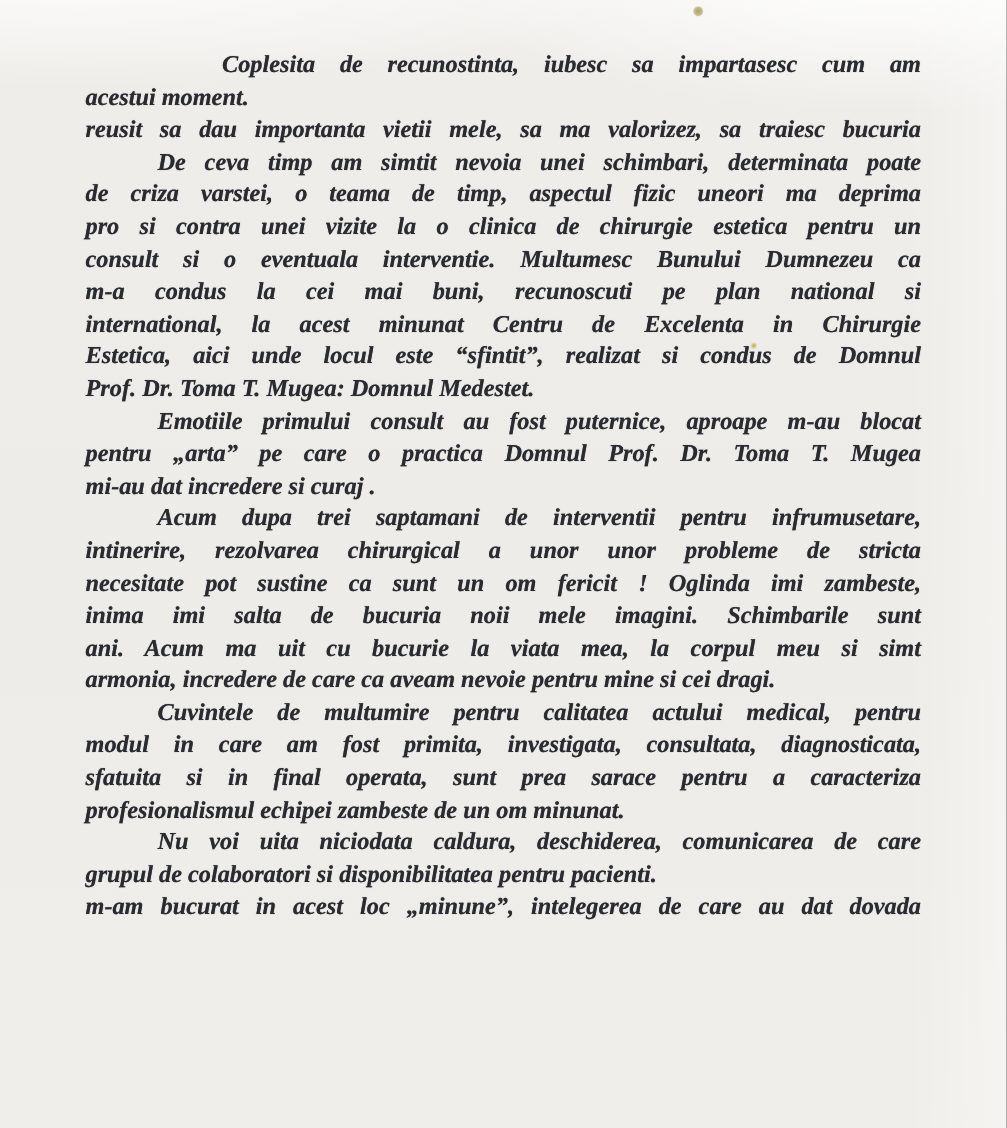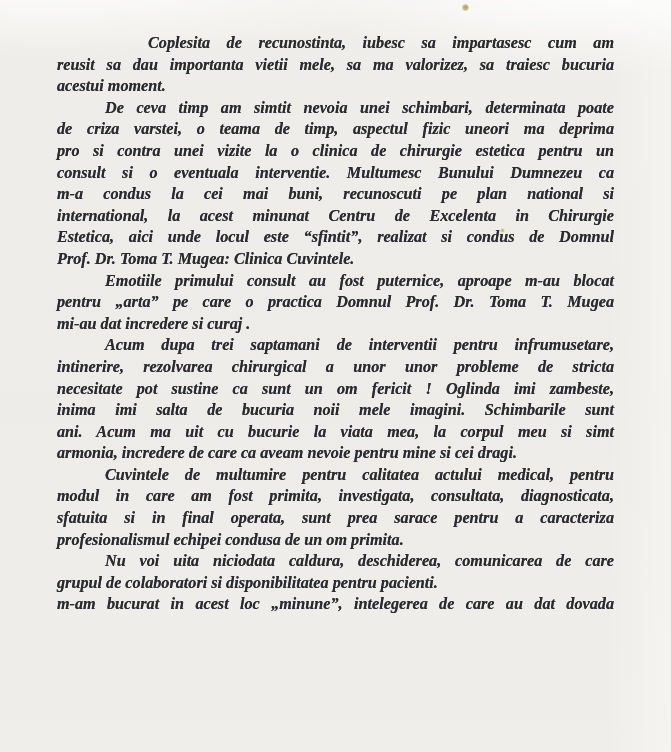--- a/index.html
+++ b/index.html
@@ -58,33 +58,33 @@
 
 <div class="page">
 
   <div class="speck speck-top"></div>
   <div class="speck speck-mid"></div>
 
   <div class="text-block">
 
     <p class="para p1">
       <span class="line first">Coplesita de recunostinta, iubesc sa impartasesc cum am</span>
+      <span class="line last">acestui moment.</span>
       <span class="line">reusit sa dau importanta vietii mele, sa ma valorizez, sa traiesc bucuria</span>
-      <span class="line last">acestui moment.</span>
     </p>
 
     <p class="para p2">
       <span class="line first">De ceva timp am simtit nevoia unei schimbari, determinata poate</span>
       <span class="line">de criza varstei, o teama de timp, aspectul fizic uneori ma deprima</span>
       <span class="line">pro si contra unei vizite la o clinica de chirurgie estetica pentru un</span>
       <span class="line">consult si o eventuala interventie. Multumesc Bunului Dumnezeu ca</span>
       <span class="line">m-a condus la cei mai buni, recunoscuti pe plan national si</span>
       <span class="line">international, la acest minunat Centru de Excelenta in Chirurgie</span>
       <span class="line">Estetica, aici unde locul este “sfintit”, realizat si condus de Domnul</span>
-      <span class="line last">Prof. Dr. Toma T. Mugea: Clinica Cuvintele.</span>
+      <span class="line last">Prof. Dr. Toma T. Mugea: Domnul Medestet.</span>
     </p>
 
     <p class="para p3">
       <span class="line first">Emotiile primului consult au fost puternice, aproape m-au blocat</span>
       <span class="line">pentru „arta” pe care o practica Domnul Prof. Dr. Toma T. Mugea</span>
       <span class="line last">mi-au dat incredere si curaj .</span>
     </p>
 
 
     <p class="para p5">
@@ -93,21 +93,21 @@
       <span class="line">necesitate pot sustine ca sunt un om fericit ! Oglinda imi zambeste,</span>
       <span class="line">inima imi salta de bucuria noii mele imagini. Schimbarile sunt</span>
       <span class="line">ani. Acum ma uit cu bucurie la viata mea, la corpul meu si simt</span>
       <span class="line last">armonia, incredere de care ca aveam nevoie pentru mine si cei dragi.</span>
     </p>
 
     <p class="para p6">
       <span class="line first">Cuvintele de multumire pentru calitatea actului medical, pentru</span>
       <span class="line">modul in care am fost primita, investigata, consultata, diagnosticata,</span>
       <span class="line">sfatuita si in final operata, sunt prea sarace pentru a caracteriza</span>
-      <span class="line last">profesionalismul echipei condusa de un om primita.</span>
+      <span class="line last">profesionalismul echipei zambeste de un om minunat.</span>
     </p>
 
     <p class="para p7">
       <span class="line first">Nu voi uita niciodata caldura, deschiderea, comunicarea de care</span>
       <span class="line last">grupul de colaboratori si disponibilitatea pentru pacienti.</span>
       <span class="line">m-am bucurat in acest loc „minune”, intelegerea de care au dat dovada</span>
     </p>
 
   </div>
 </div>

